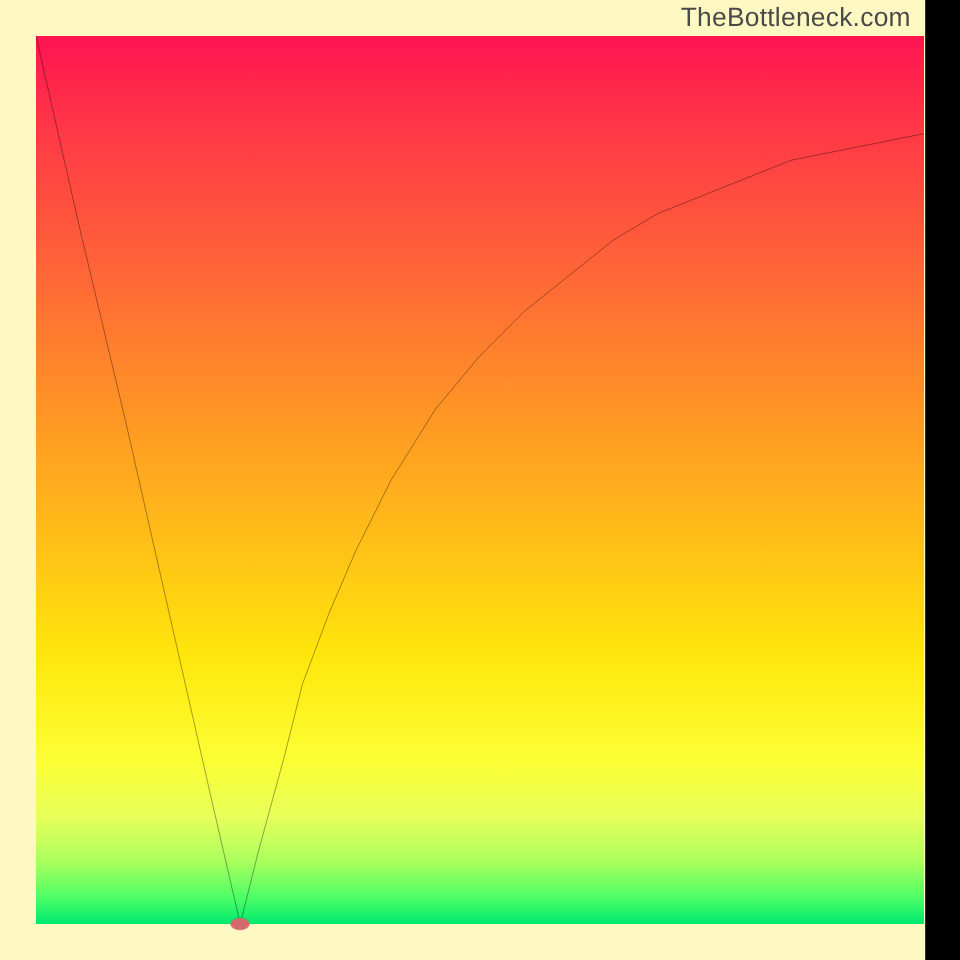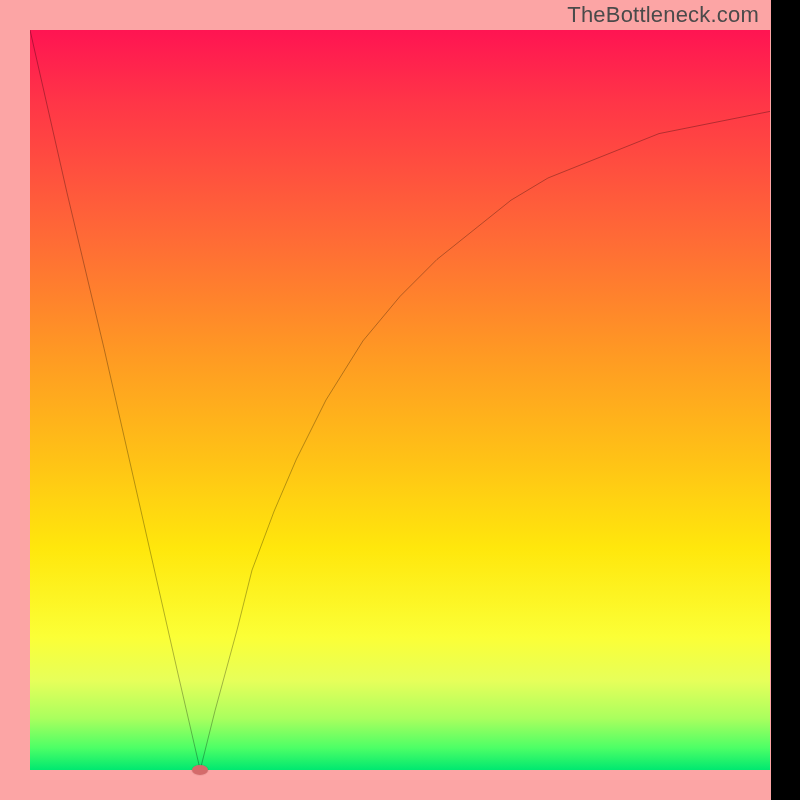--- a/index.html
+++ b/index.html
@@ -8,21 +8,21 @@
     width: 800px;
     height: 800px;
     background: #000;
     font-family: Arial, Helvetica, sans-serif;
     overflow: hidden;
   }
   .frame {
     position: relative;
     width: 771px;
     height: 800px;
-    background: #fca5a5;
+    background: #fef9c3;
   }
   .watermark {
     position: absolute;
     top: 2px;
     right: 12px;
     font-size: 22px;
     font-weight: 500;
     color: #4a4a4a;
     letter-spacing: 0.2px;
     z-index: 10;

